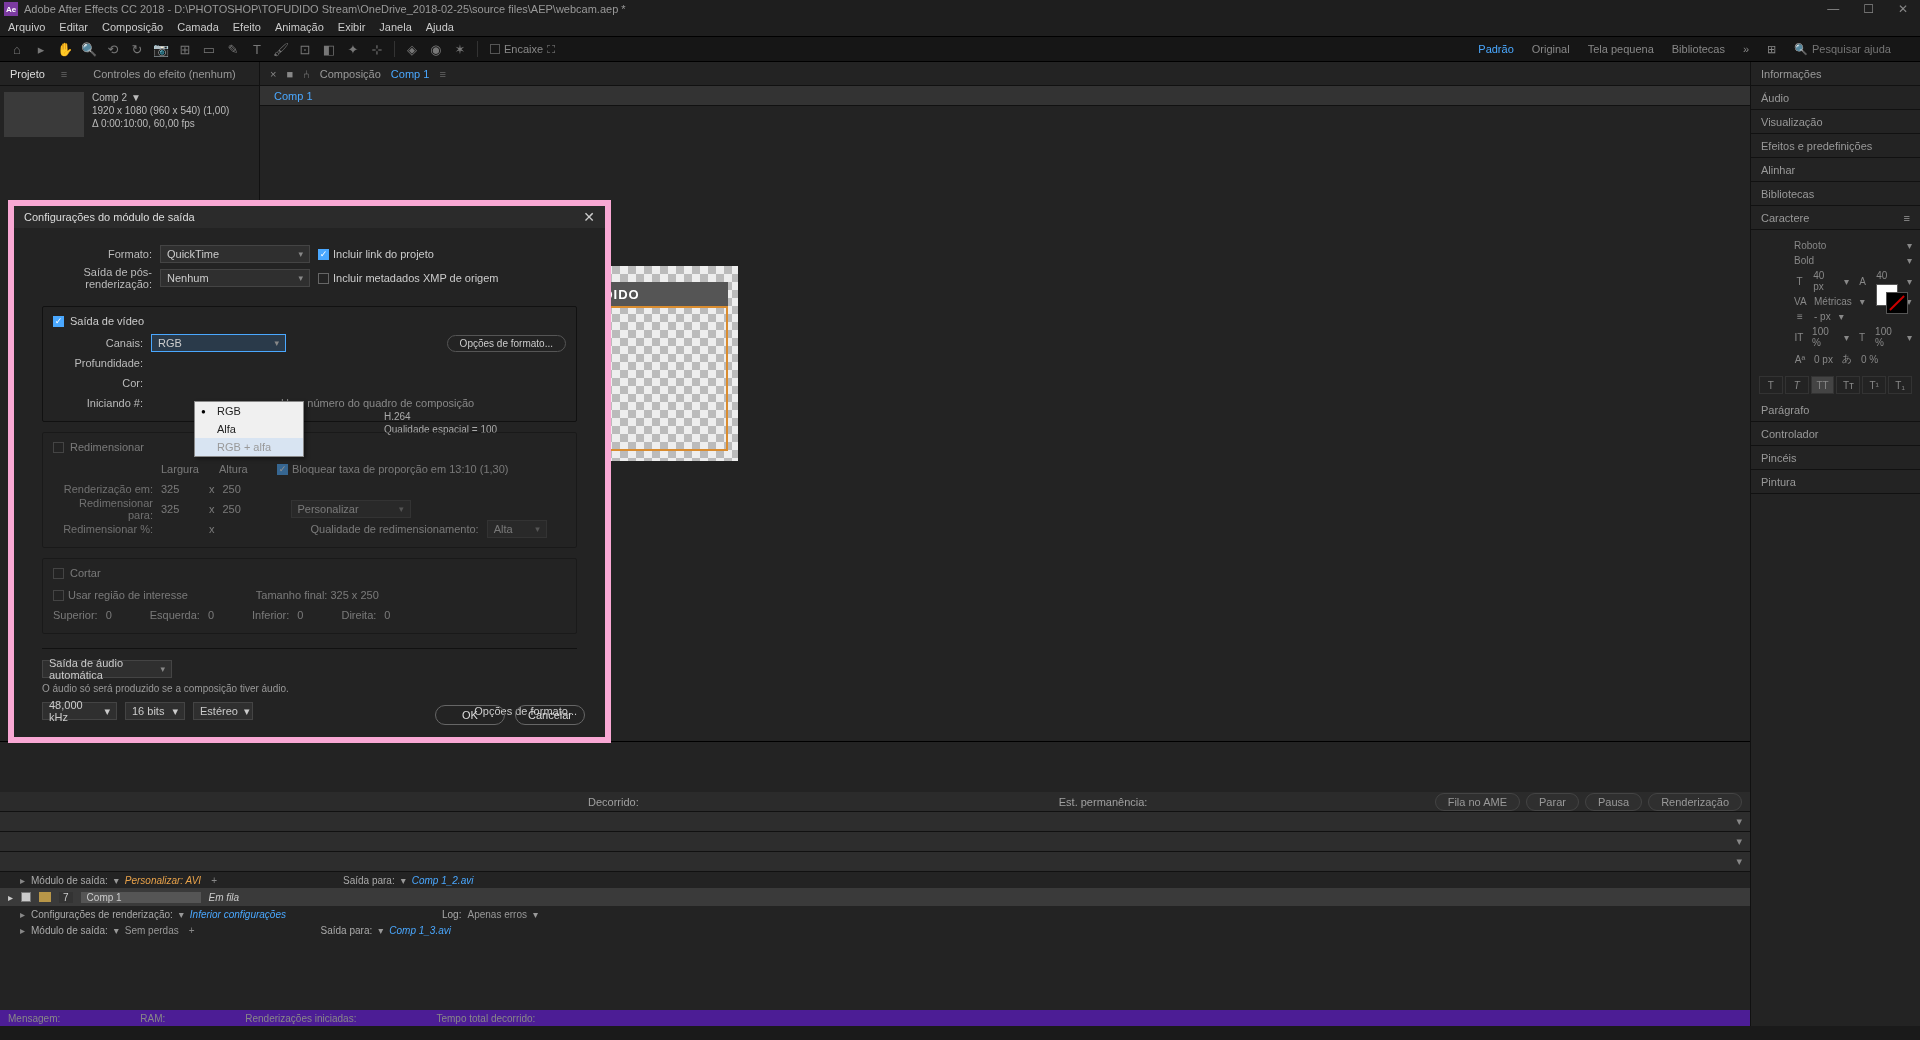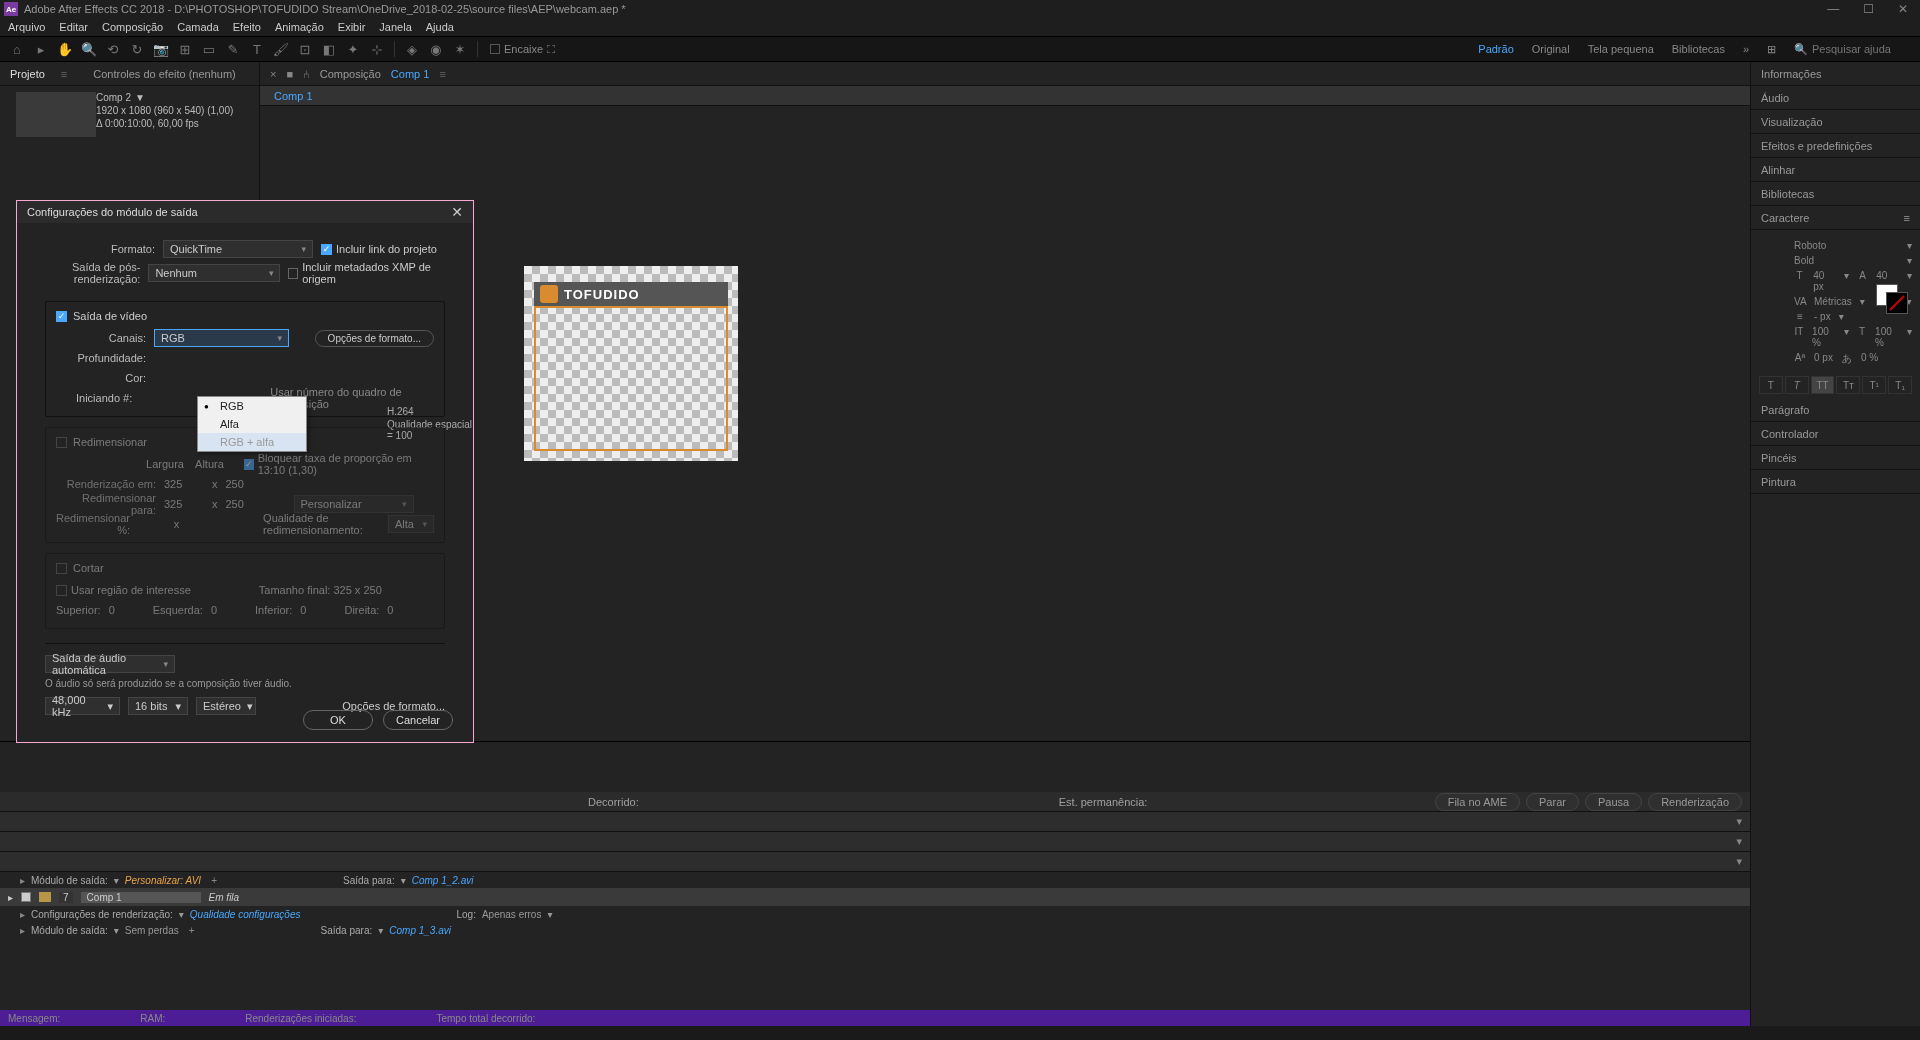--- a/index.html
+++ b/index.html
@@ -30,21 +30,21 @@
 
 .main { display:flex; height: calc(1040px - 18px - 18px - 26px - 14px); }
 .leftcol { width: 260px; background:#232323; display:flex; flex-direction:column; border-right:1px solid #111; }
 .midcol { flex:1; background:#232323; display:flex; flex-direction:column; position:relative; }
 .rightcol { width: 170px; background:#232323; border-left:1px solid #111; display:flex; flex-direction:column; }
 
 
 .panel-tabs { height:24px; display:flex; align-items:center; gap:16px; padding:0 10px; color:#999; border-bottom:1px solid #111; font-size:11px;}
 .panel-tabs .tab { cursor:pointer; }
 .panel-tabs .tab.active { color:#ddd; }
-.project-info { padding:6px 16px; display:flex; }
+.project-info { padding:6px 4px; display:flex; gap:8px; }
 .thumb { width:80px; height:45px; background:#3a3a3a; }
 .info { display:flex; flex-direction:column; gap:2px; color:#bbb; font-size:10px; }
 .info .row1 { display:flex; align-items:center; gap:4px; }
 .search-row { height:22px; border-top:1px solid #111; border-bottom:1px solid #111; display:flex; align-items:center; padding:0 8px; color:#666; }
 .nome-header { height:16px; background:#2a2a2a; display:flex; align-items:center; padding:0 8px; font-size:10px; color:#aaa; border-bottom:1px solid #111;}
 
 
 .comp-tabs { height:24px; display:flex; align-items:center; padding:0 10px; gap:10px; border-bottom:1px solid #111; font-size:11px; color:#999;}
 .comp-tabs .icon { color:#888; }
 .comp-tabs .link { color:#4aa8ff; }
@@ -61,21 +61,21 @@
 .viewer-footer .item { display:flex; align-items:center; gap:3px; }
 
 
 .rightcol .rp { height:24px; border-bottom:1px solid #111; display:flex; align-items:center; padding:0 10px; color:#999; font-size:11px; cursor:pointer;}
 .rightcol .char-panel { padding:4px 8px; color:#888; font-size:10px; }
 .rightcol .swatch { position:absolute; right:10px; top:222px; width:34px; height:26px; }
 .rightcol .swatch .fg { position:absolute; width:22px; height:22px; background:#fff; border:1px solid #555; }
 .rightcol .swatch .bg { position:absolute; width:22px; height:22px; background:#000; border:1px solid #555; left:10px; top:8px; }
 .rightcol .swatch .bg .redline { position:absolute; width:100%; height:2px; background:#c00; transform:rotate(-45deg); top:9px; }
 .rightcol .char-rows { display:flex; flex-direction:column; gap:4px; margin-top:6px;}
-.rightcol .char-rows .r { display:flex; gap:8px; align-items:flex-start;padding-left:35px; }
+.rightcol .char-rows .r { display:flex; gap:8px; align-items:center;padding-left:35px; }
 .rightcol .char-rows .lbl { width:12px; text-align:center; }
 .rightcol .char-rows .val { flex:1; }
 .rightcol .btnrow { display:flex; gap:2px; margin-top:6px; }
 .rightcol .btnrow .b { flex:1; height:18px; border:1px solid #333; display:flex; align-items:center; justify-content:center; font-size:10px; }
 .rightcol .btnrow .b.active { background:#444; }
 
 
 .bottom { position:absolute; left:0; right:170px; bottom:14px; height:285px; background:#232323; border-top:1px solid #000; }
 .rq-header { height:20px; background:#2b2b2b; display:flex; align-items:center; justify-content:flex-end; padding:0 8px; gap:6px; border-bottom:1px solid #111;}
 .rq-header .btn { padding:2px 12px; border:1px solid #444; border-radius:10px; background:#2f2f2f; color:#999; font-size:11px; }
@@ -91,21 +91,21 @@
 .rq-subrow .label { color:#aaa; }
 .rq-subrow .link { color:#4aa8ff; font-style:italic; }
 .rq-subrow .link2 { color:#e8a24a; font-style:italic; }
 .rq-subrow .plus { margin-left:4px; color:#888; }
 .rq-footer { position:absolute; bottom:0; left:0; right:0; height:16px; background:#4c1d95; display:flex; align-items:center; padding:0 8px; gap:80px; color:#888; font-size:10px;}
 
 
 .statusbar { position:absolute; bottom:0; left:0; right:0; height:14px; background:#1a1a1a; }
 
 
-.modal { position:absolute; left:16px; top:200px; width:458px; height:543px; background:#232323; border:1px solid #f9a8d4; z-index:100; }
+.modal { position:absolute; left:8px; top:200px; width:603px; height:543px; background:#232323; border:6px solid #f9a8d4; z-index:100; }
 .modal-title { height:22px; background:#2b2b2b; display:flex; align-items:center; padding:0 10px; color:#ddd; font-size:11px; }
 .modal-title .close { margin-left:auto; cursor:pointer; color:#ccc; font-size:14px; }
 .modal-tabs { height:30px; display:flex; align-items:flex-end; gap:20px; padding:0 24px; }
 .modal-tabs .mtab { padding:6px 0; color:#999; cursor:pointer; font-size:11px;}
 .modal-tabs .mtab.active { color:#ddd; border-bottom:2px solid #4aa8ff; }
 .modal-body { padding:16px 28px; display:flex; flex-direction:column; gap:4px; font-size:11px; color:#ccc;}
 .mrow { display:flex; align-items:center; gap:8px; height:20px; }
 .mrow .lbl { width:110px; text-align:right; color:#bbb; }
 .mrow .dd { width:150px; height:18px; background:#2f2f2f; border:1px solid #444; display:flex; align-items:center; padding:0 6px; justify-content:space-between; }
 .mrow .dd.blue { border-color:#4aa8ff; background:#2a3a4a; }
@@ -367,21 +367,21 @@
     <div class="cb">✓</div>
     <span style="width:12px;height:10px;background:#b89648;"></span>
     <span class="idx">7</span>
     <span class="name">Comp 1</span>
     <span class="status">Em fila</span>
   </div>
   <div class="rq-subrow">
     <span class="arrow">▸</span>
     <span class="label">Configurações de renderização:</span>
     <span>▾</span>
-    <span class="link">Qualidade configurações</span>
+    <span class="link">Inferior configurações</span>
     <span style="margin-left:150px;" class="label">Log:</span>
     <span>Apenas erros</span>
     <span>▾</span>
   </div>
   <div class="rq-subrow">
     <span class="arrow">▸</span>
     <span class="label">Módulo de saída:</span>
     <span>▾</span>
     <span>Sem perdas</span>
     <span class="plus">+</span>

